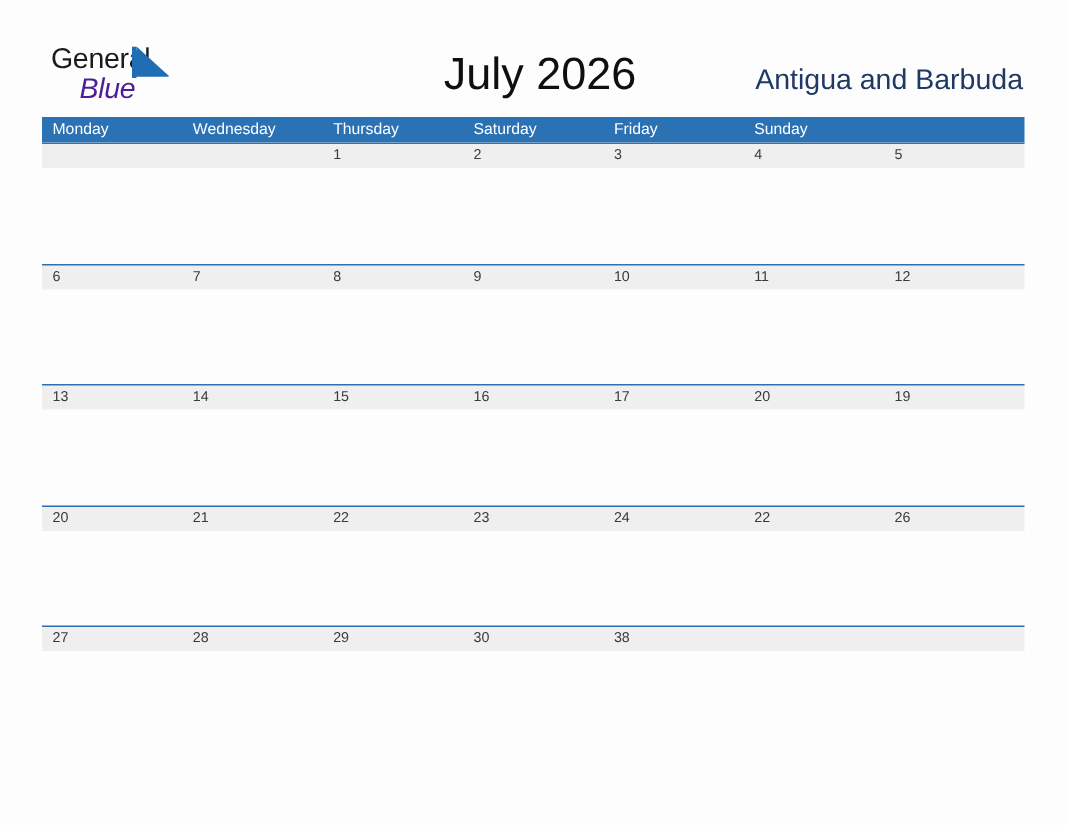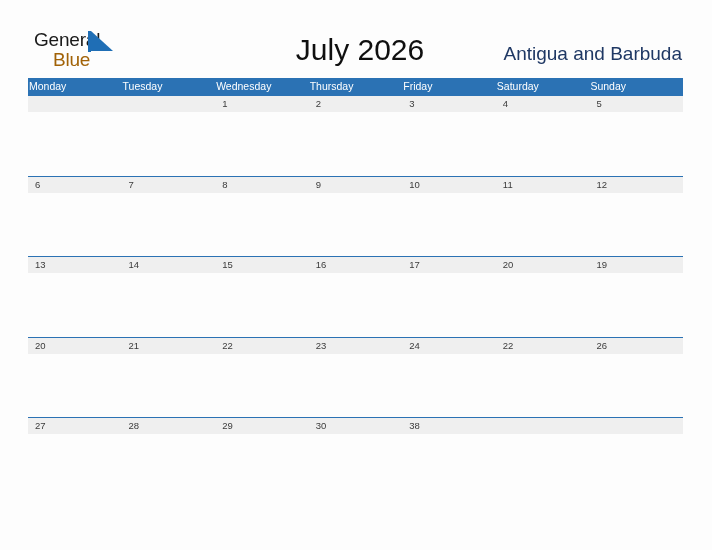--- a/index.html
+++ b/index.html
@@ -46,23 +46,24 @@
     color: #1a1a1a;
     letter-spacing: -0.2px;
     white-space: nowrap;
   }
   .logo-blue {
     position: absolute;
     left: 19px;
     top: 20px;
     font-size: 19px;
     line-height: 19px;
-    color: #a16207;
+    color: #4c1d95;
     letter-spacing: -0.2px;
     white-space: nowrap;
+    font-style: italic;
   }
   .logo-triangle {
     position: absolute;
     left: 54px;
     top: 1px;
     width: 25px;
     height: 21px;
   }
   .logo-triangle svg { display: block; }
 
@@ -100,21 +101,21 @@
   .dow-row {
     display: flex;
     width: 655px;
     height: 17px;
     background: #2b72b4;
   }
   .dow-cell {
     width: 93.571px;
     height: 17px;
     box-sizing: border-box;
-    padding-left: 1px;
+    padding-left: 7px;
     color: #ffffff;
     font-size: 10.5px;
     line-height: 17px;
     white-space: nowrap;
     overflow: hidden;
   }
 
   .week-row {
     position: relative;
     width: 655px;
@@ -166,25 +167,24 @@
 
     <h1 class="cal-title">July 2026</h1>
 
     <div class="country">Antigua and Barbuda</div>
   </div>
 
   <div class="calendar">
 
     <div class="dow-row">
       <div class="dow-cell">Monday</div>
-      <div class="dow-cell">Tuesday</div>
       <div class="dow-cell">Wednesday</div>
       <div class="dow-cell">Thursday</div>
+      <div class="dow-cell">Saturday</div>
       <div class="dow-cell">Friday</div>
-      <div class="dow-cell">Saturday</div>
       <div class="dow-cell">Sunday</div>
     </div>
 
     <div class="week-row">
       <div class="date-band">
         <div class="date-cell"></div>
         <div class="date-cell"></div>
         <div class="date-cell">1</div>
         <div class="date-cell">2</div>
         <div class="date-cell">3</div>

